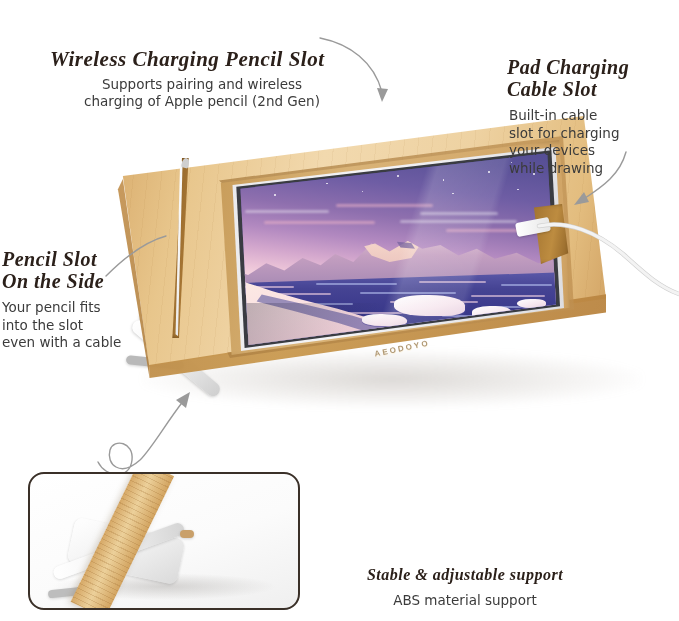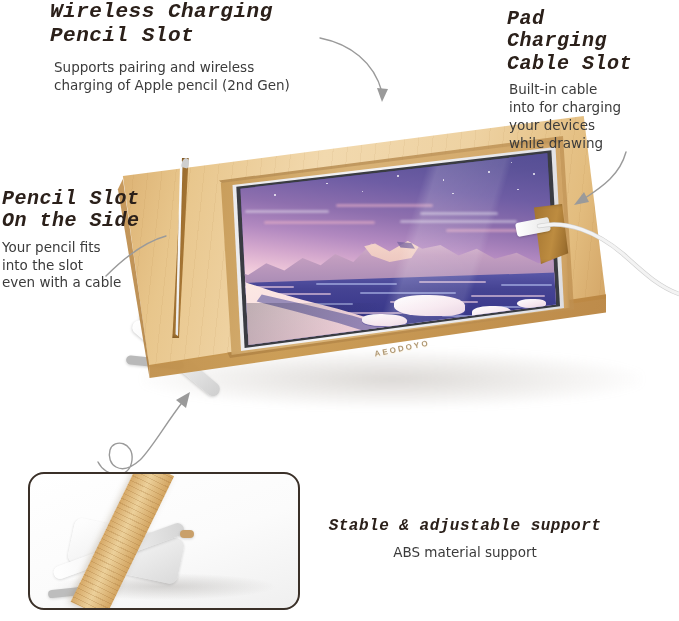--- a/index.html
+++ b/index.html
@@ -7,44 +7,45 @@
   body {
     background:#ffffff;
     font-family:"Liberation Sans", sans-serif;
     position:relative;
     overflow:hidden;
   }
   .stage { position:absolute; inset:0; }
 
   
   .headline {
-    font-family:Liberation Mono, monospace;
+    font-family:Liberation Serif, serif;
     font-weight:700;
     font-style:italic;
     color:#2b201a;
     letter-spacing:0.5px;
     line-height:1.12;
     white-space:pre-line;
+    margin-top:48px;
   }
   .body-txt {
     font-family:"DejaVu Sans","Liberation Sans",sans-serif;
     color:#3b3b3b;
     line-height:1.32;
     white-space:pre-line;
   }
 
   #c-wireless { position:absolute; left:50px; top:0px; width:300px; }
   #c-wireless .headline { font-size:21px; }
-  #c-wireless .body-txt { font-size:13.5px; margin-top:12px; margin-left:4px; }
+  #c-wireless .body-txt { font-size:13.5px; margin-top:4px; margin-left:4px;text-align:center; }
 
   #c-cable { position:absolute; left:507px; top:8px; width:145px; }
   #c-cable .headline { font-size:20px; }
   #c-cable .body-txt { font-size:13.5px; margin-top:6px; margin-left:2px; }
 
-  #c-pencil { position:absolute; left:2px; top:188px; width:165px; }
+  #c-pencil { position:absolute; left:2px; top:200px; width:165px; }
   #c-pencil .headline { font-size:20px; }
   #c-pencil .body-txt { font-size:13.5px; margin-top:6px; }
 
   #c-stable { position:absolute; left:320px; top:518px; width:290px; text-align:center; }
   #c-stable .headline { font-size:16px; }
   #c-stable .body-txt { font-size:13.5px; margin-top:8px; }
 
   
   .arrow-svg { position:absolute; overflow:visible; pointer-events:none; }
   .arrow-path { fill:none; stroke:#9a9a9a; stroke-width:1.4; stroke-linecap:round; }
@@ -437,21 +438,21 @@
   <div id="c-wireless">
     <div class="headline">Wireless Charging Pencil Slot</div>
     <div class="body-txt">Supports pairing and wireless
 charging of Apple pencil (2nd Gen)</div>
   </div>
 
   <div id="c-cable">
     <div class="headline">Pad Charging
 Cable Slot</div>
     <div class="body-txt">Built-in cable
-into for charging
+slot for charging
 your devices
 while drawing</div>
   </div>
 
   <div id="c-pencil">
     <div class="headline">Pencil Slot
 On the Side</div>
     <div class="body-txt">Your pencil fits
 into the slot
 even with a cable</div>

